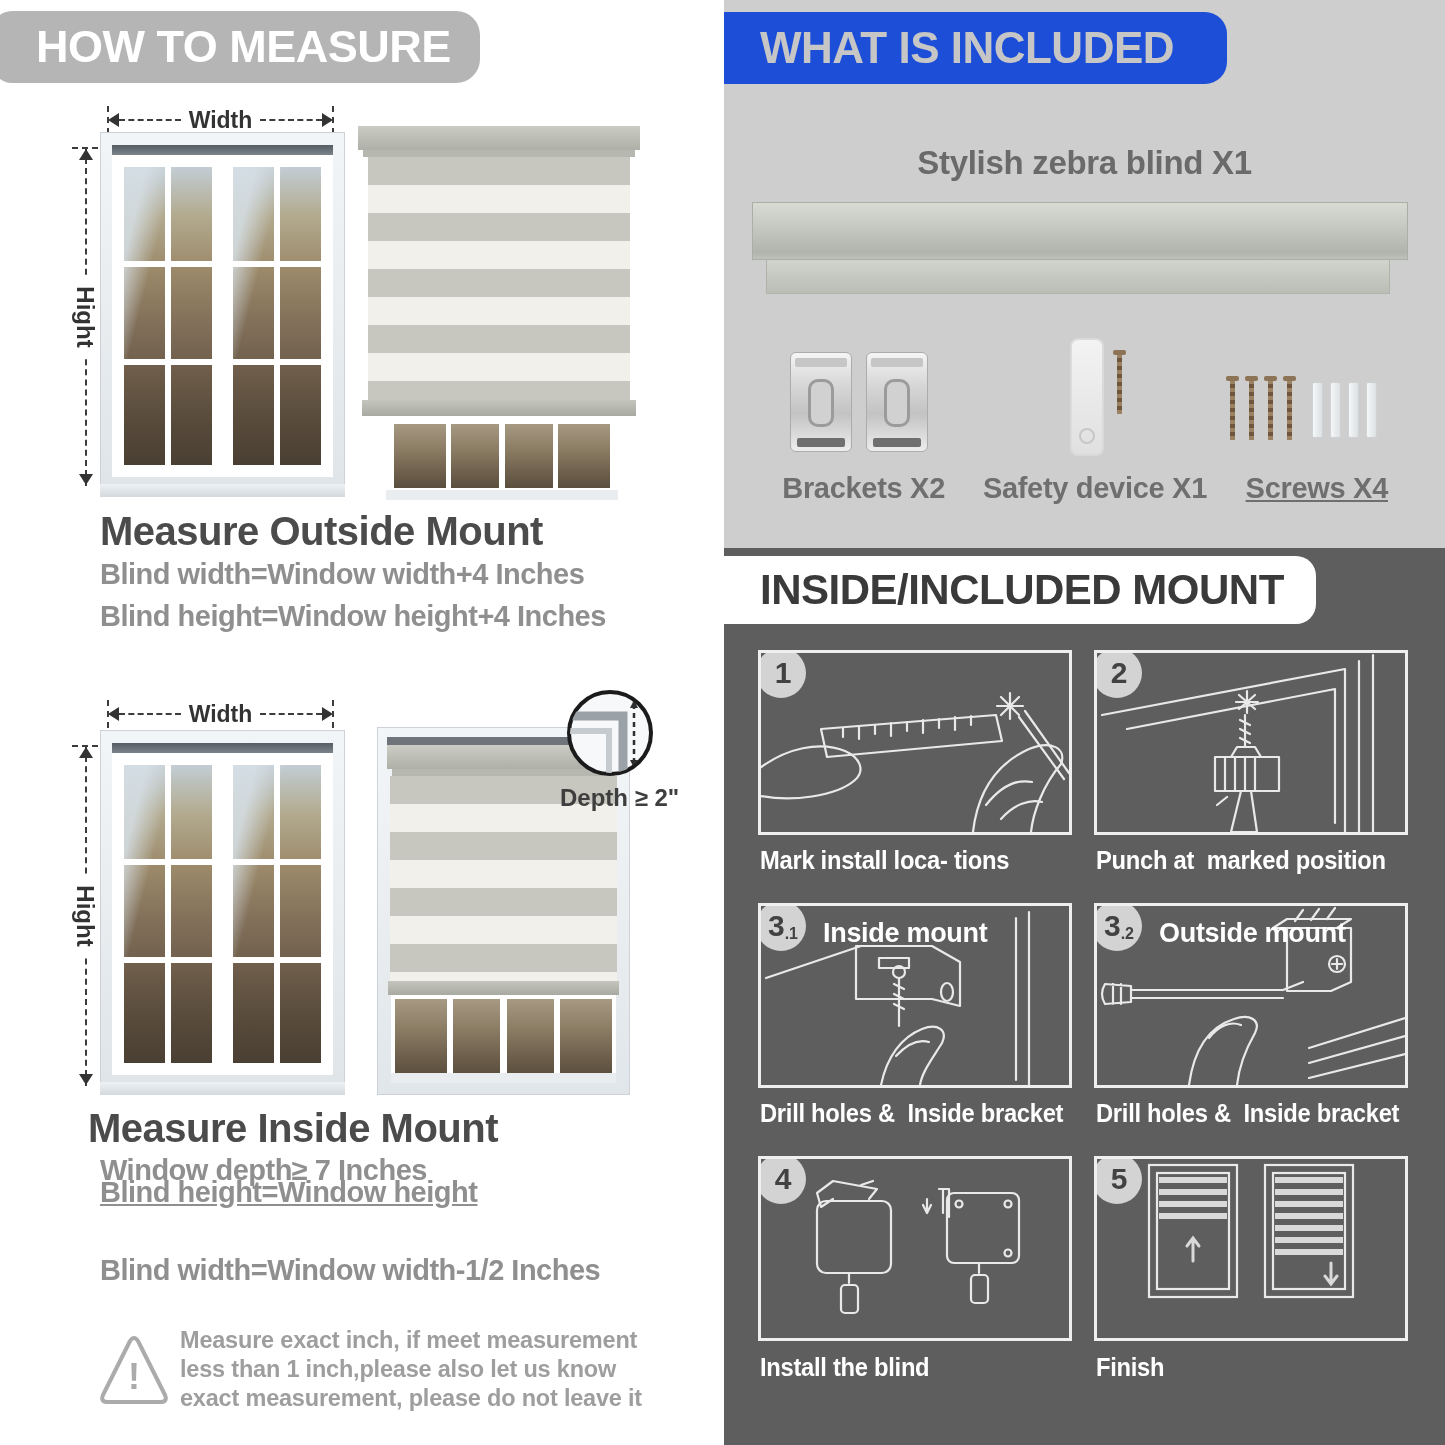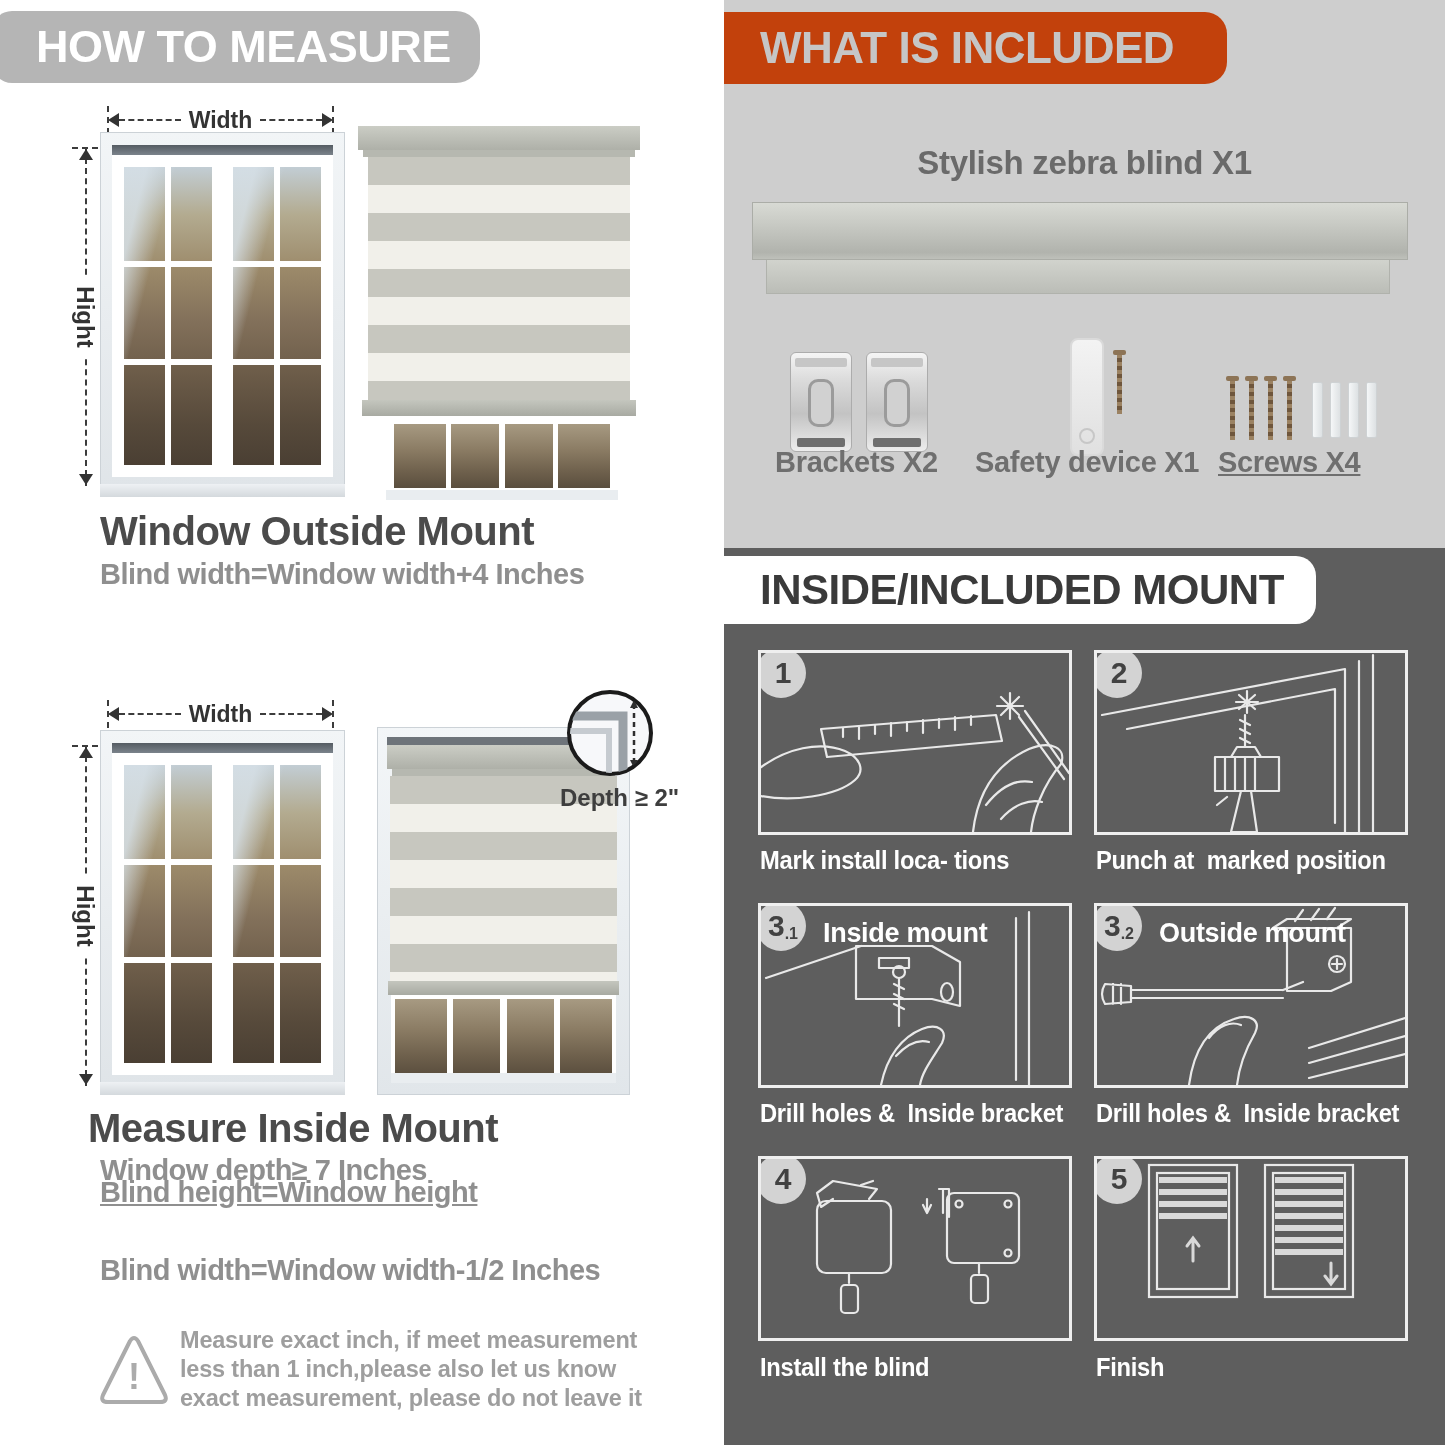--- a/index.html
+++ b/index.html
@@ -4,21 +4,21 @@
 <style>
   html,body{margin:0;padding:0;background:#fff;}
   #page{position:relative;width:1445px;height:1445px;background:#fff;overflow:hidden;
         font-family:"Liberation Sans","DejaVu Sans",sans-serif;}
   #page *{box-sizing:border-box;}
 
   
   .pill{position:absolute;display:flex;align-items:center;font-weight:bold;letter-spacing:-.5px;}
   .hdr-left{left:-8px;top:11px;width:488px;height:72px;background:var(--header-pill-gray,#b5b5b5);
             border-radius:20px 24px 24px 20px;color:#fff;font-size:45px;padding-left:44px;}
-  .hdr-included{left:724px;top:12px;width:503px;height:72px;background:#c2410c;
+  .hdr-included{left:724px;top:12px;width:503px;height:72px;background:#1d4ed8;
             border-radius:0 22px 22px 0;color:var(--included-header-text,#c6c6c6);font-size:44px;padding-left:36px;}
   .hdr-mount{left:724px;top:556px;width:592px;height:68px;background:#fff;
             border-radius:0 20px 20px 0;color:var(--mount-header-text,#3a3a3a);font-size:42px;padding-left:36px;}
 
   
   .h2{position:absolute;font-size:40px;font-weight:bold;color:var(--heading-text,#4b4b4b);letter-spacing:-.5px;}
   .formula{position:absolute;font-size:29px;font-weight:bold;color:var(--body-text,#8f8f8f);letter-spacing:-.5px;}
   .warn-text{position:absolute;left:180px;top:1326px;width:478px;font-size:23.5px;font-weight:600;
              color:#9e9e9e;line-height:29px;letter-spacing:-.2px;}
   .depth-lbl{position:absolute;left:560px;top:784px;width:130px;font-size:24px;font-weight:bold;color:#3e3e3e;}
@@ -82,21 +82,21 @@
   .bracket:after{content:'';position:absolute;left:4px;right:4px;top:5px;height:9px;background:#c6c6c6;border-radius:2px;}
   .bracket i{position:absolute;left:6px;right:6px;bottom:4px;height:9px;background:#6f6f6f;border-radius:2px;}
   .safety{position:absolute;left:1070px;top:338px;width:34px;height:118px;border:2px solid #dadada;border-radius:8px;
         background:linear-gradient(180deg,#f3f3f3,#e0e0e0);}
   .safety:after{content:'';position:absolute;left:50%;transform:translateX(-50%);bottom:10px;width:12px;height:12px;
         border:2px solid #c7c7c7;border-radius:50%;}
   .screw{position:absolute;width:5px;height:60px;background:repeating-linear-gradient(180deg,#9b8262 0 4px,#6f563c 4px 8px);}
   .screw:before{content:'';position:absolute;left:-4px;top:-4px;width:13px;height:5px;background:#8d7456;border-radius:2px;}
   .anchor{position:absolute;top:382px;width:11px;height:56px;background:linear-gradient(90deg,#f5f7f8,#dde1e3);
         border:1px solid #ced2d4;border-radius:2px;}
-  .item-lbl{position:absolute;top:446px;font-size:29px;font-weight:bold;color:#6f6f6f;text-align:left;letter-spacing:-.3px;}
+  .item-lbl{position:absolute;top:472px;font-size:29px;font-weight:bold;color:#6f6f6f;text-align:right;letter-spacing:-.3px;}
 
   
   .sec-dark{position:absolute;left:724px;top:548px;width:721px;height:897px;background:var(--dark-section,#5e5e5e);}
   .panel{position:absolute;width:314px;height:185px;border:3px solid #efefef;overflow:hidden;}
   .panel svg{position:absolute;left:0;top:0;width:100%;height:100%;}
   .badge{position:absolute;left:-5px;top:-5px;width:50px;height:50px;border-radius:50%;background:#d3d3d3;
          display:flex;align-items:center;justify-content:center;color:#424242;}
   .badge .main{font-size:30px;font-weight:bold;padding-left:4px;}
   .badge .sub{font-size:16px;font-weight:bold;align-self:flex-end;margin-bottom:8px;}
   .ptitle{position:absolute;left:62px;top:12px;color:#fff;font-size:27px;font-weight:bold;letter-spacing:-.3px;}
@@ -149,22 +149,23 @@
   <div class="blind" style="left:358px;top:126px;width:282px;height:374px;">
     <div class="cassette"></div>
     <div class="fabric" style="left:10px;right:10px;top:31px;height:243px;"></div>
     <div class="brail" style="left:4px;right:4px;top:274px;"></div>
     <div class="mini-window" style="left:28px;right:22px;top:290px;bottom:0;">
       <div class="mini-glass"></div>
       <div class="mini-sill"></div>
     </div>
   </div>
 
-  <div class="h2" style="left:100px;top:509px;">Window Outside Mount</div>
+  <div class="h2" style="left:100px;top:509px;">Measure Outside Mount</div>
   <div class="formula" style="left:100px;top:558px;">Blind width=Window width+4 Inches</div>
+  <div class="formula" style="left:100px;top:600px;">Blind height=Window height+4 Inches</div>
 
   <div class="harrow" style="left:108px;top:706px;width:225px;">
     <span class="ah l"></span>
     <span class="dash"></span>
     <span class="lbl">Width</span>
     <span class="dash"></span>
     <span class="ah r"></span>
   </div>
   <div class="vtick" style="left:107px;top:700px;height:50px;"></div>
   <div class="vtick" style="left:332px;top:700px;height:50px;"></div>

